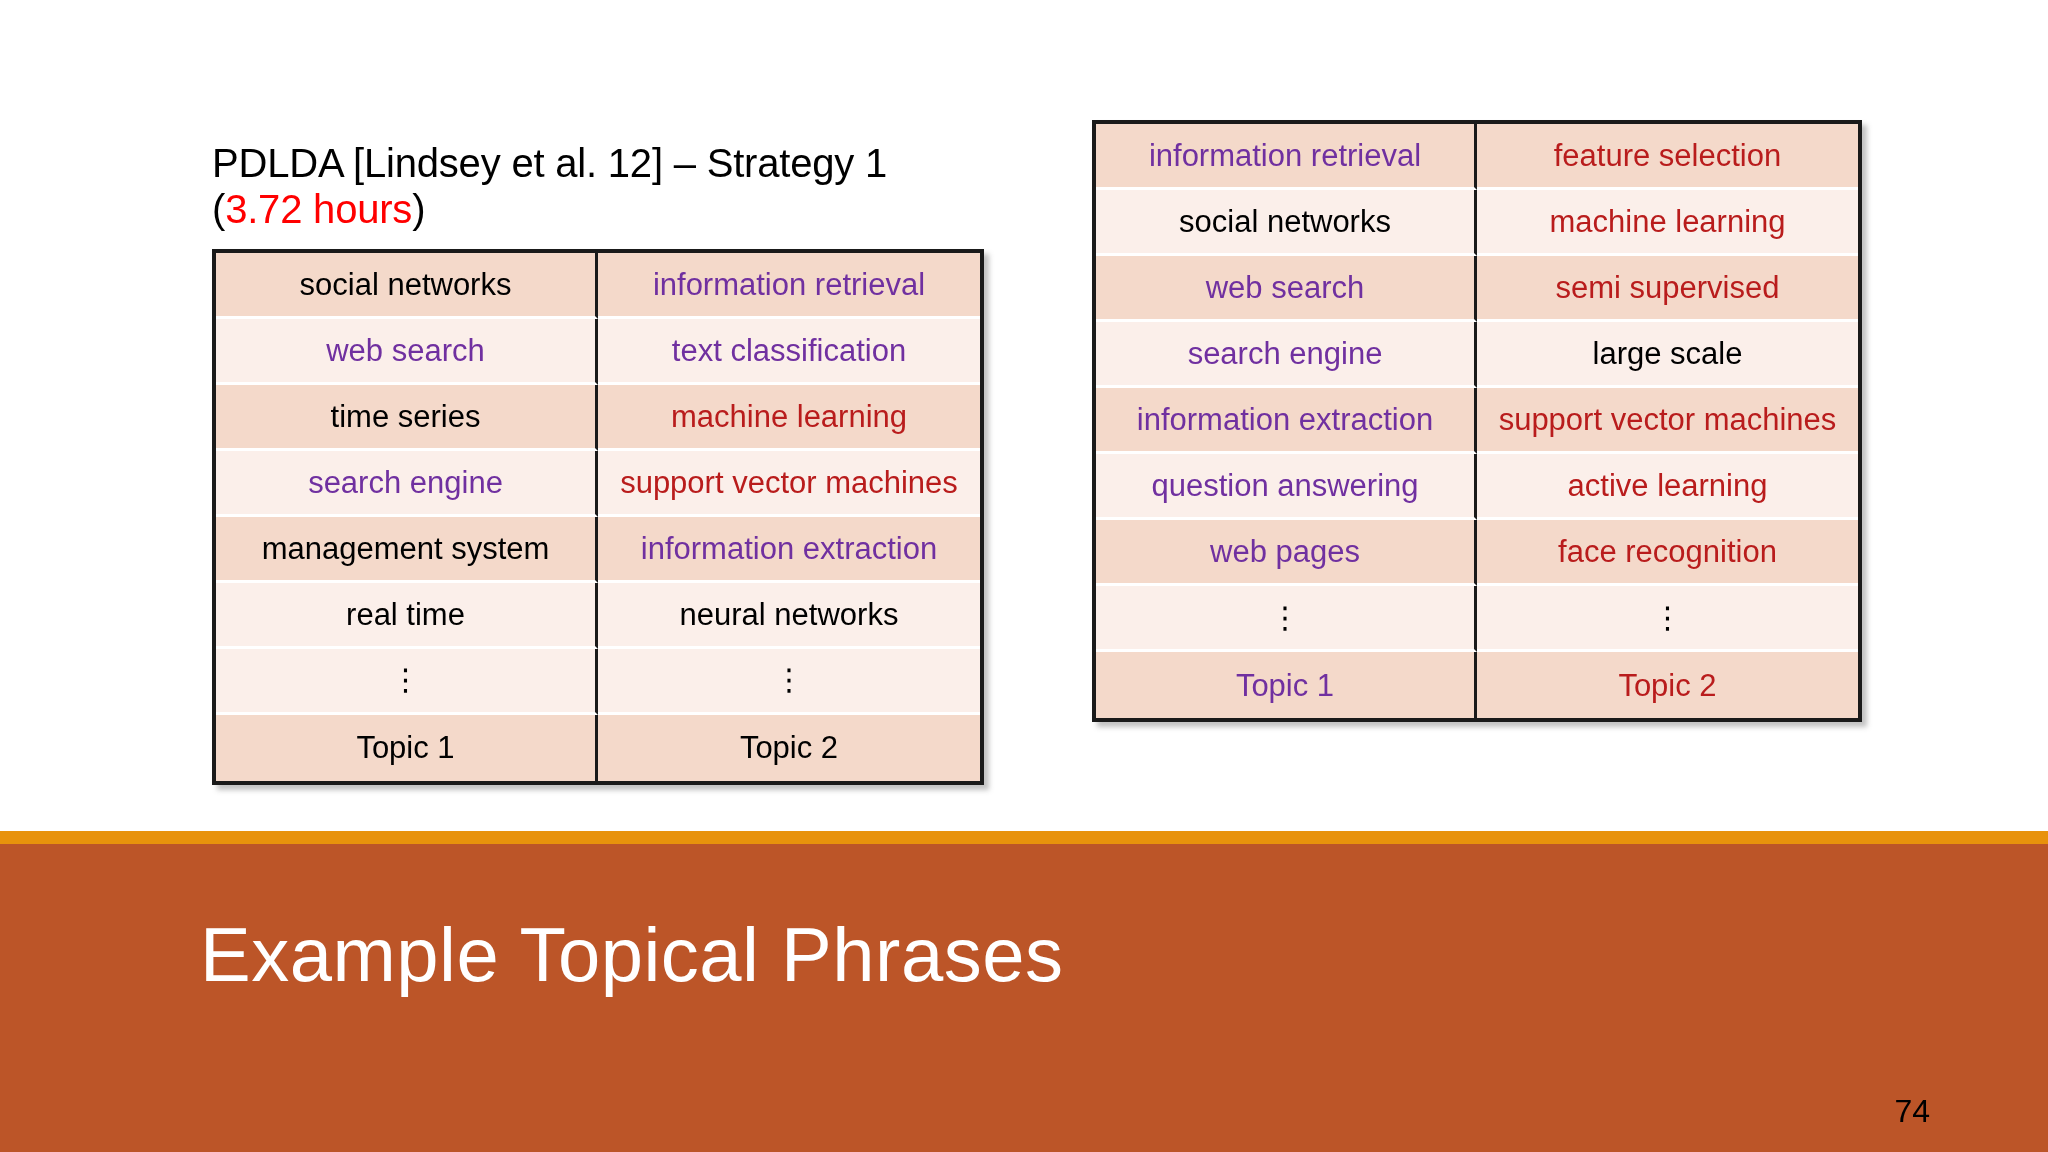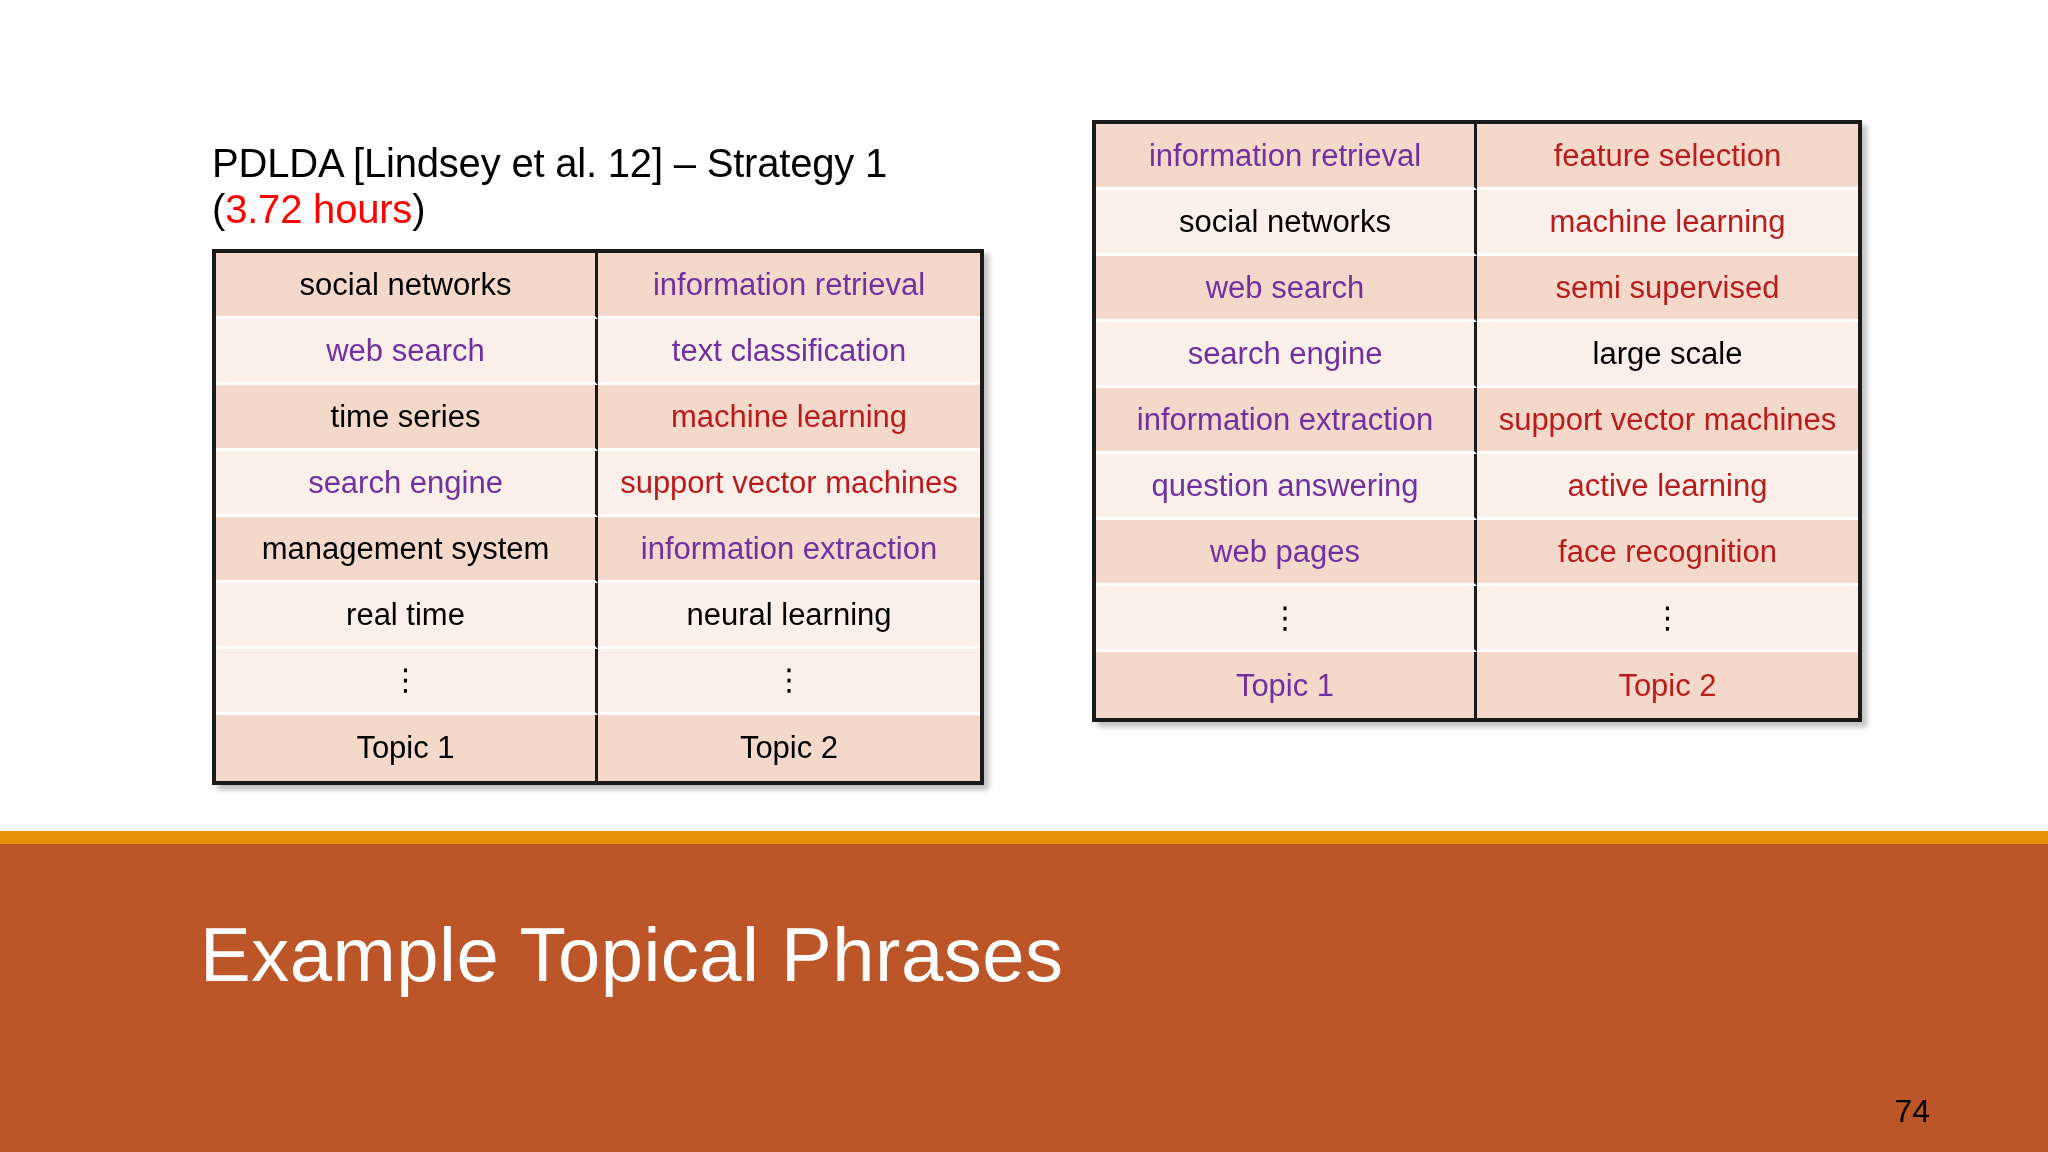--- a/index.html
+++ b/index.html
@@ -137,21 +137,21 @@
           <tr class="band-light">
             <td class="col-sep c-purple">search engine</td>
             <td class="c-blue">support vector machines</td>
           </tr>
           <tr class="band-dark">
             <td class="col-sep c-black">management system</td>
             <td class="c-purple">information extraction</td>
           </tr>
           <tr class="band-light">
             <td class="col-sep c-black">real time</td>
-            <td class="c-black">neural learning</td>
+            <td class="c-black">neural networks</td>
           </tr>
           <tr class="band-light row-ellipsis">
             <td class="col-sep c-black">⋮</td>
             <td class="c-black">⋮</td>
           </tr>
           <tr class="band-dark">
             <td class="col-sep c-black">Topic 1</td>
             <td class="c-black">Topic 2</td>
           </tr>
         </tbody>

